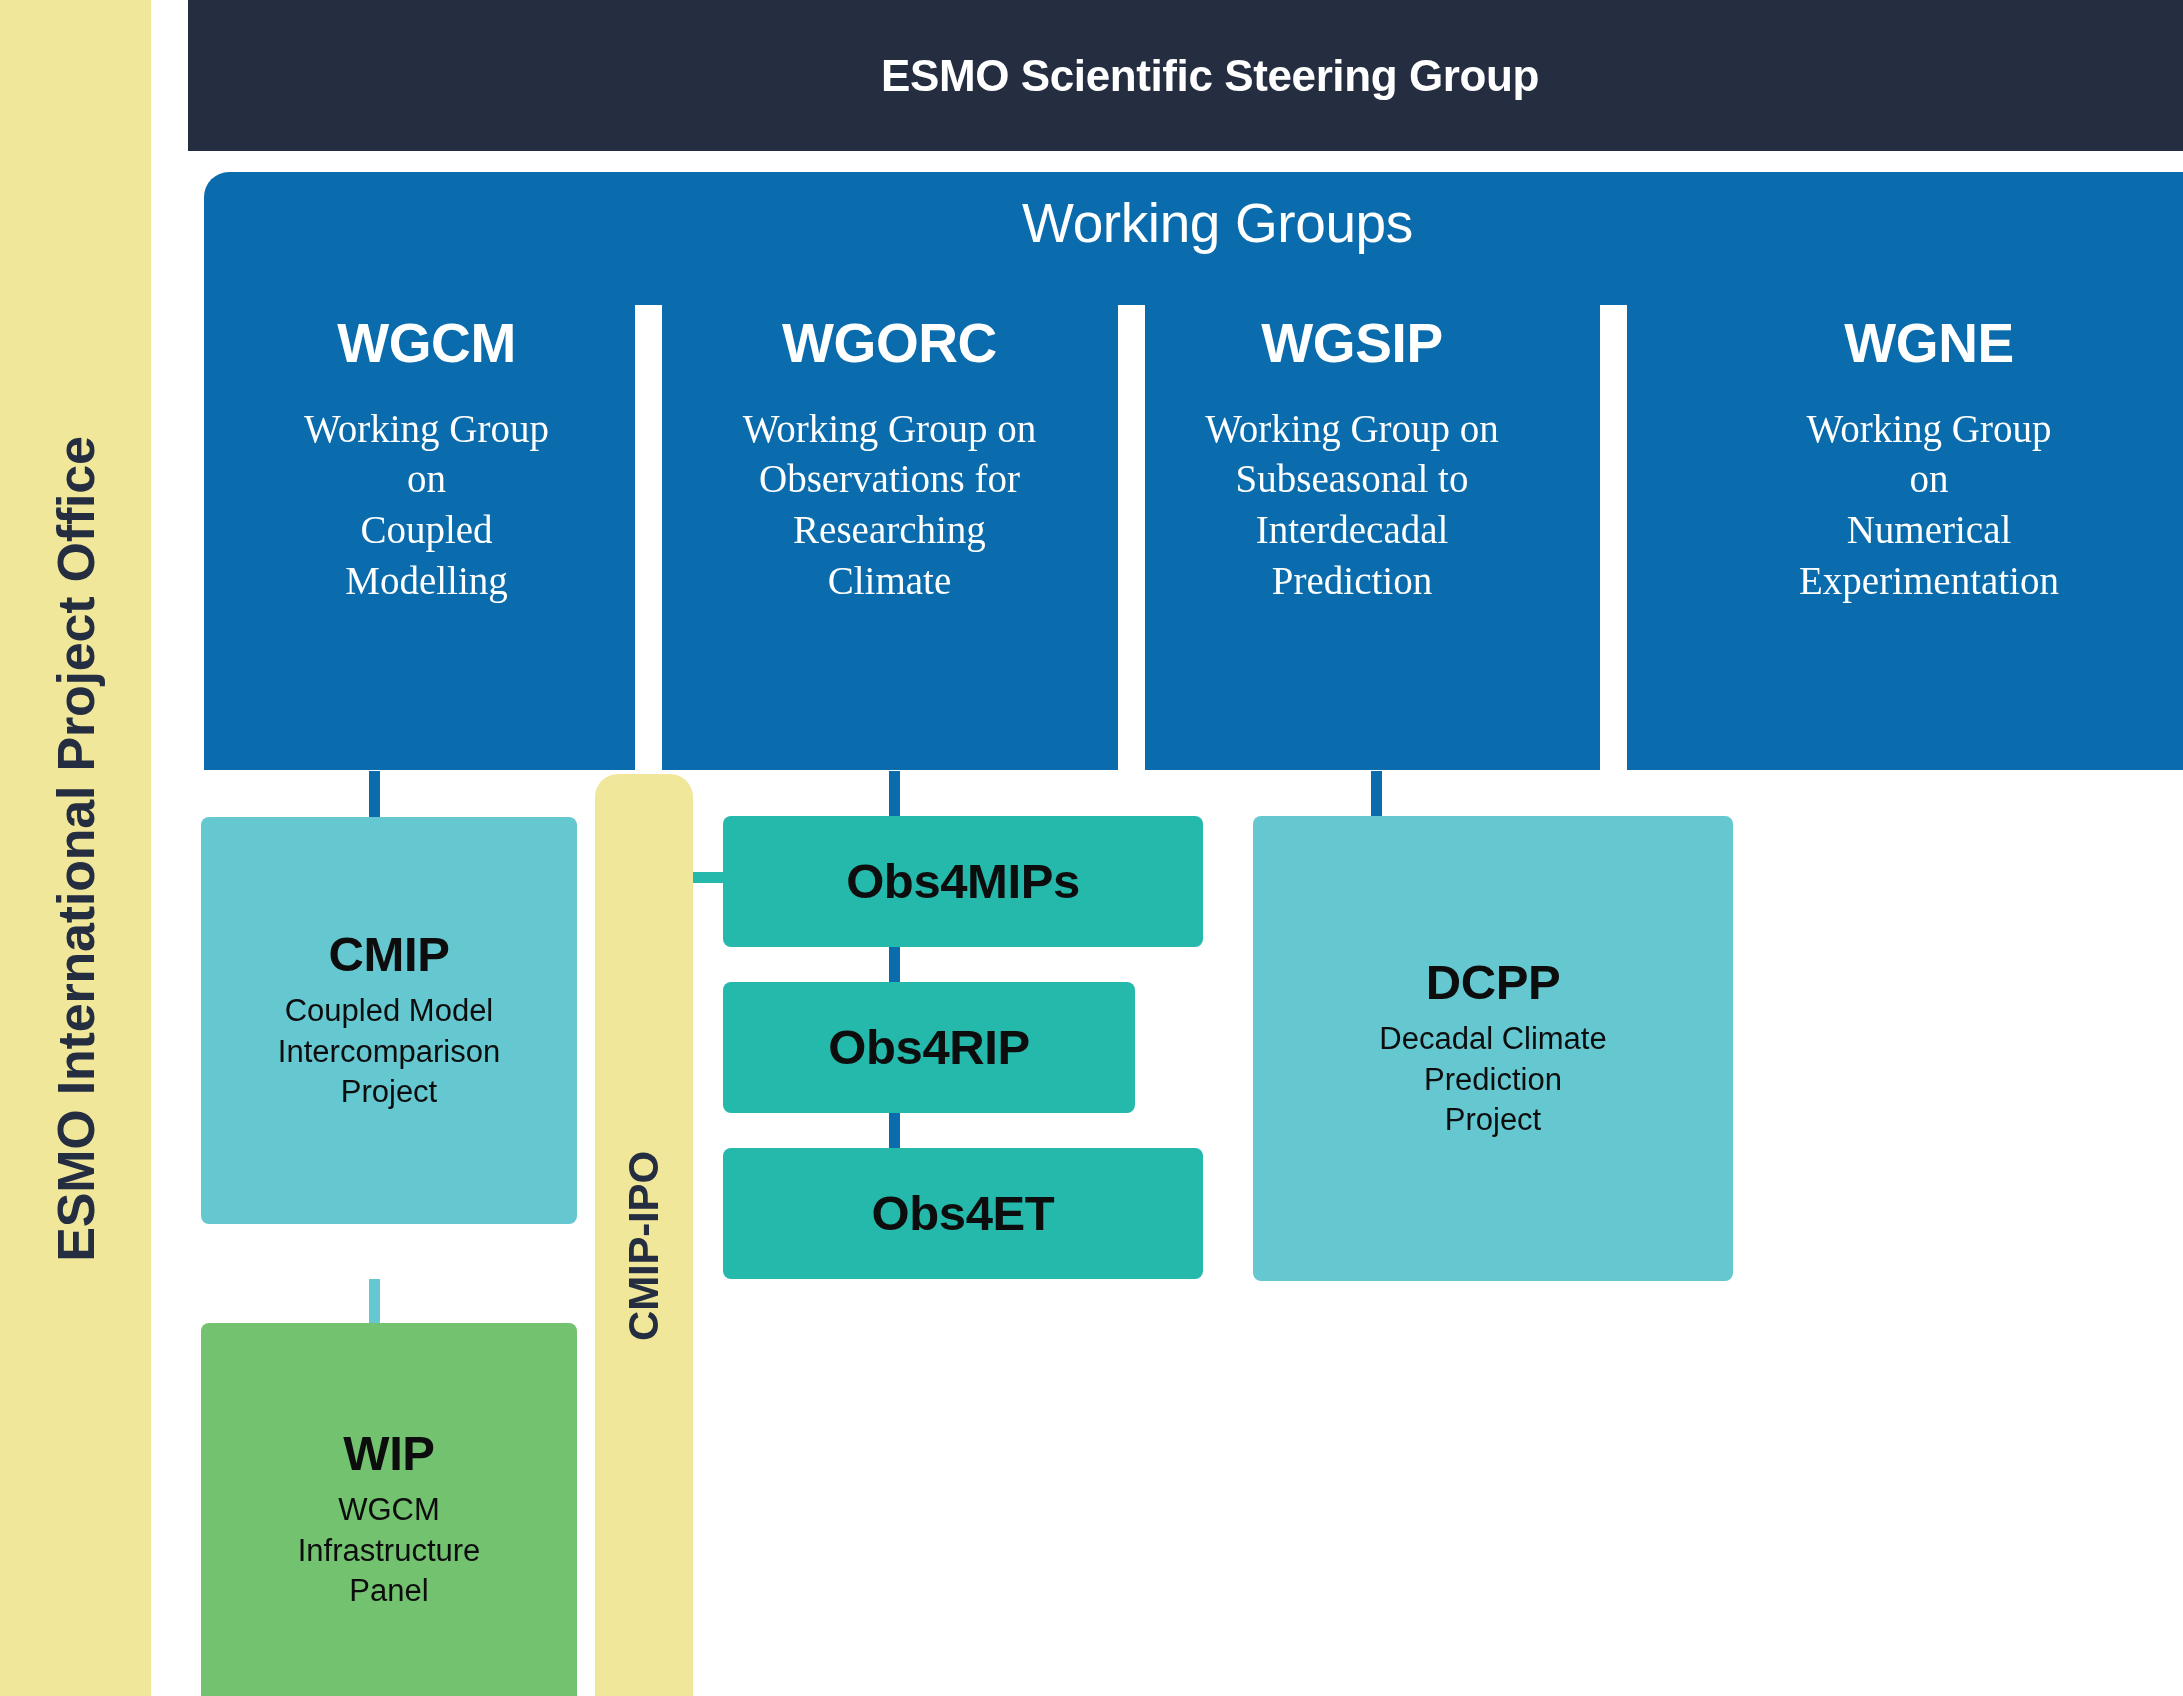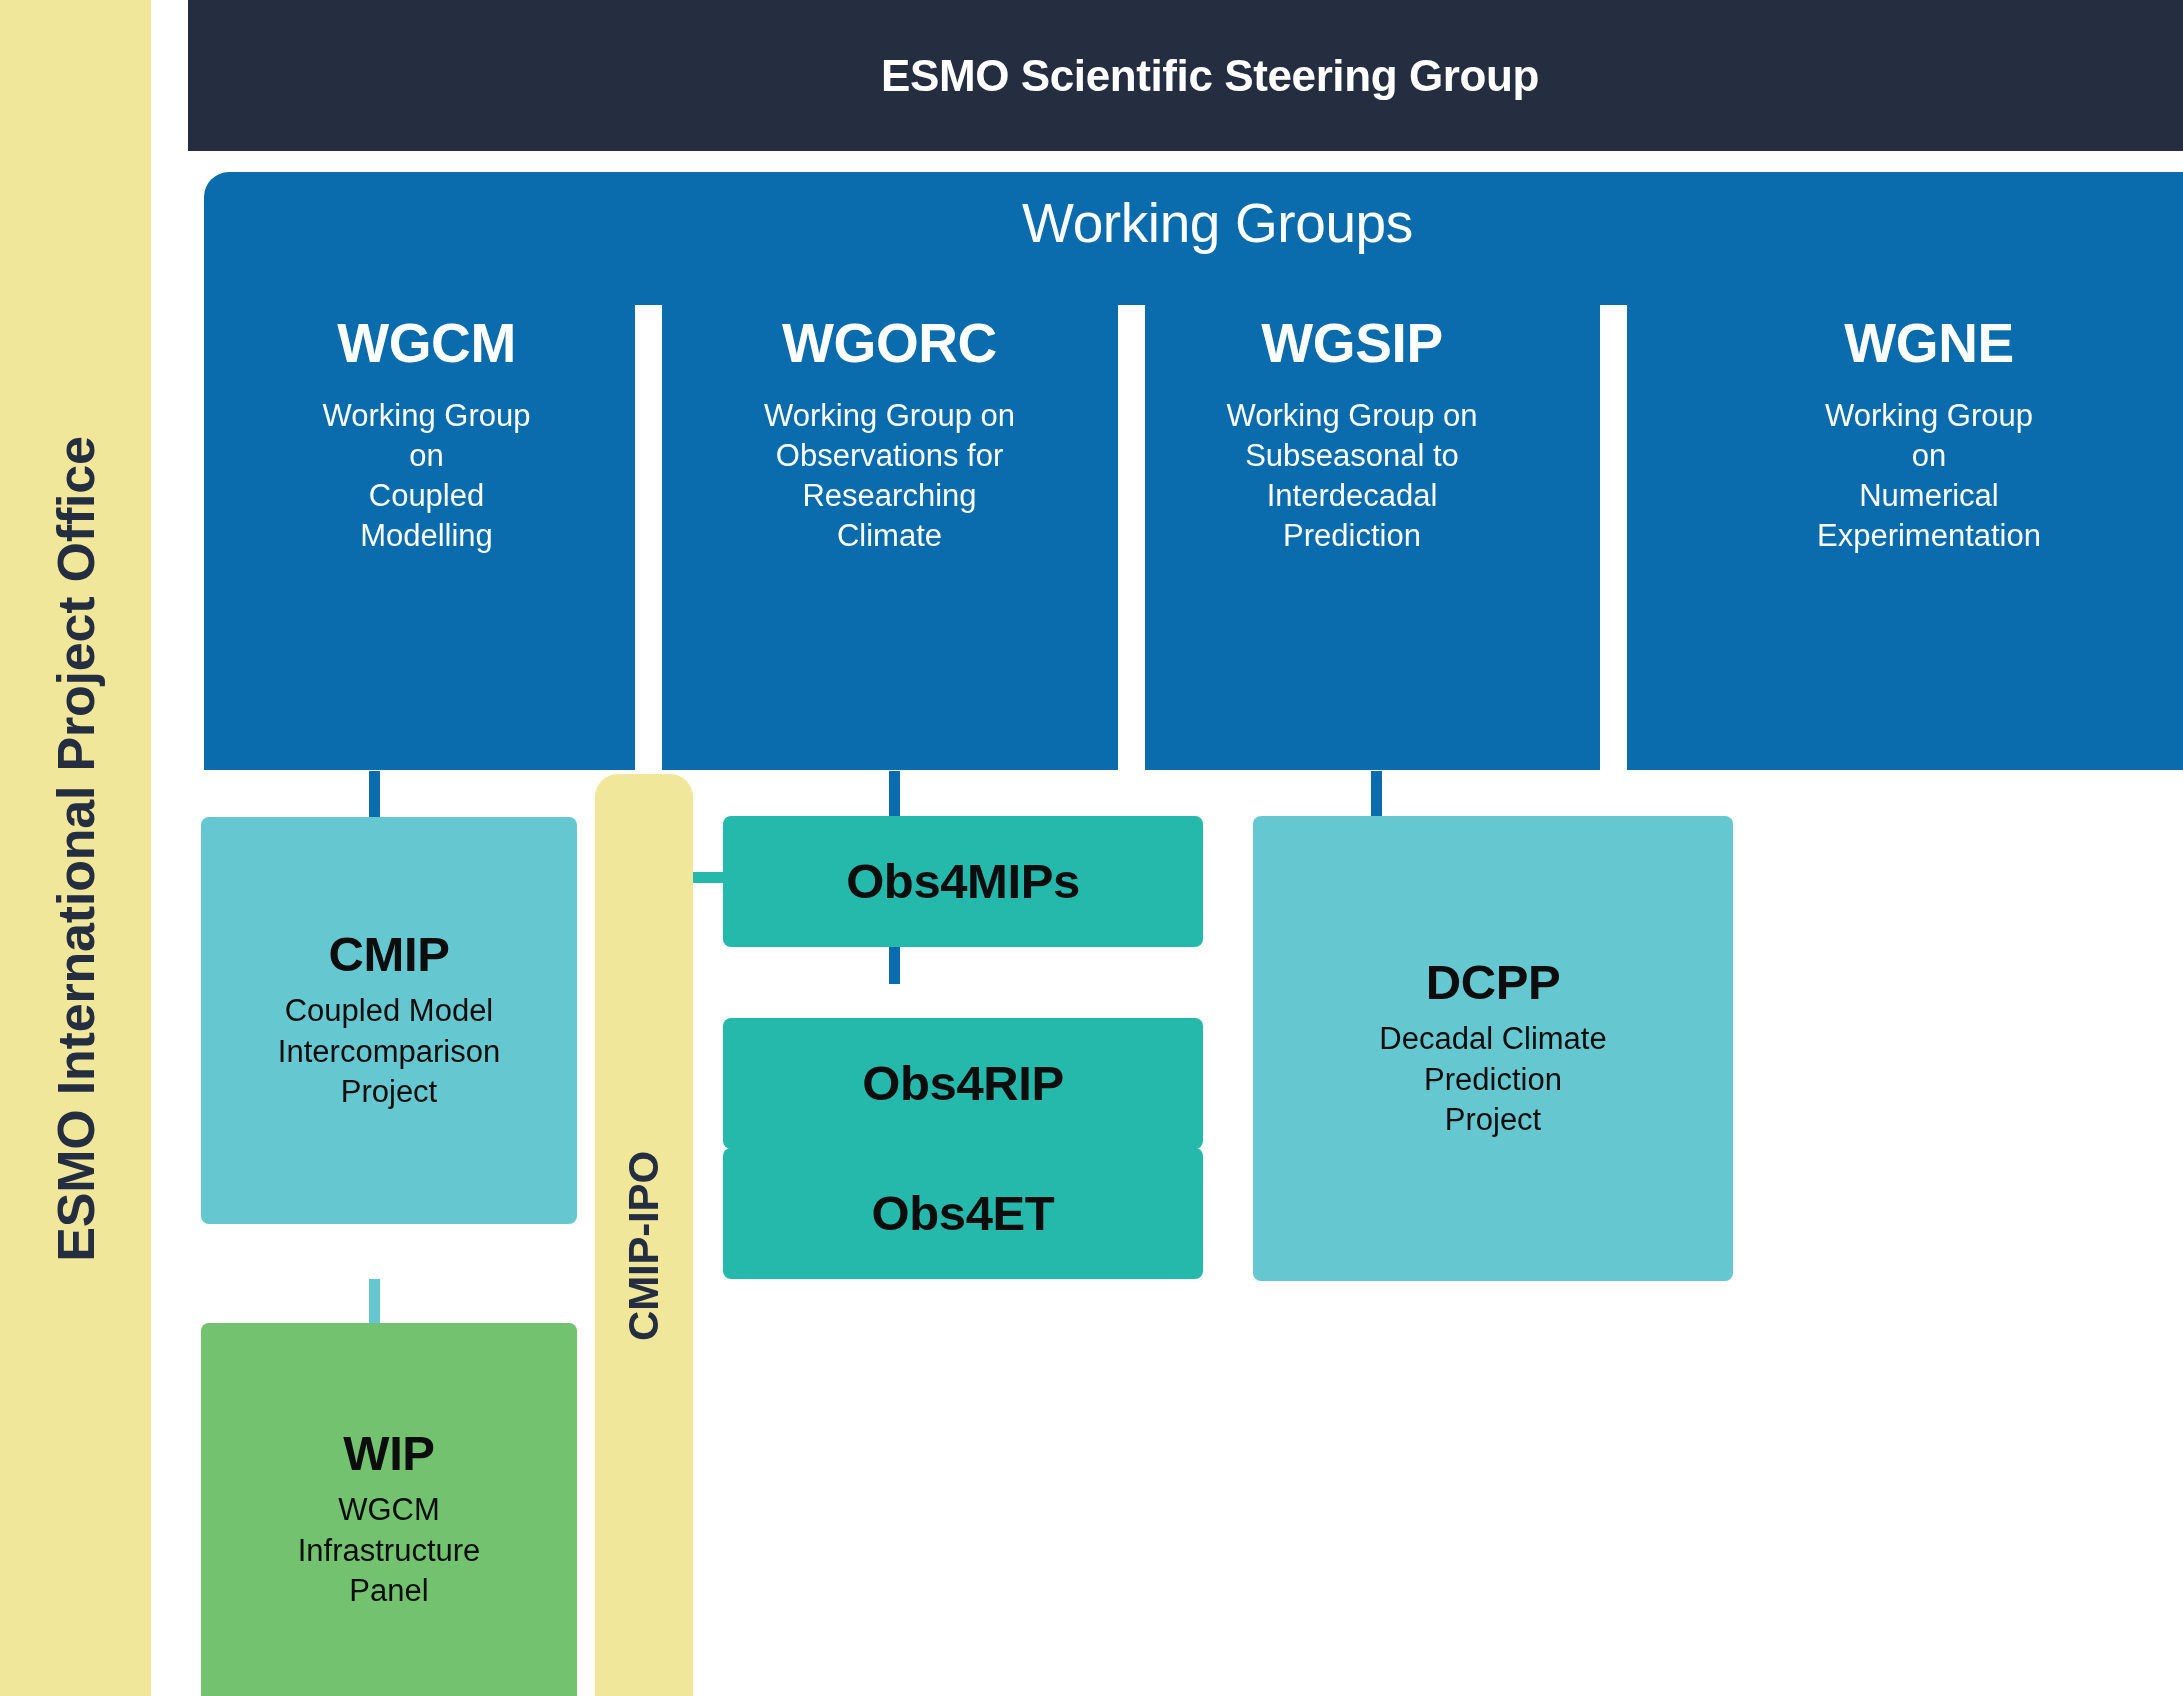--- a/index.html
+++ b/index.html
@@ -53,22 +53,23 @@
   .wg-col{
     position:absolute;top:306px;height:467px;
     display:flex;flex-direction:column;align-items:center;
     color:#ffffff;text-align:center;
   }
   .wg-code{
     font-size:55px;font-weight:bold;line-height:1.0;
     margin-top:9.6px;letter-spacing:-0.4px;
   }
   .wg-desc{
-    font-size:31px;font-weight:300;line-height:1.30;margin-top:25px;
+    font-size:39px;font-weight:300;line-height:1.30;margin-top:33px;
     white-space:pre-line;
+    font-family:Liberation Serif, serif;
   }
 
   
   .node{
     position:absolute;border-radius:8px;
     display:flex;flex-direction:column;align-items:center;justify-content:center;
     text-align:center;color:#0d0d0d;box-sizing:border-box;
     padding:4.4px 11.4px;
   }
   .node .code{font-size:49px;font-weight:bold;line-height:1.05;letter-spacing:-0.4px;}
@@ -178,21 +179,21 @@
   </div>
 
   <div class="cmip-ipo">
     <div class="vtext">CMIP-IPO</div>
   </div>
 
   <div class="node teal-dark compact" style="left:723px;top:816px;width:480px;height:131px;">
     <div class="code">Obs4MIPs</div>
   </div>
 
-  <div class="node teal-dark compact" style="left:723px;top:982px;width:480px;height:131px;margin-top:36px;">
+  <div class="node teal-dark compact" style="left:723px;top:982px;width:412px;height:131px;">
     <div class="code">Obs4RIP</div>
   </div>
 
   <div class="node teal-dark compact" style="left:723px;top:1148px;width:480px;height:131px;">
     <div class="code">Obs4ET</div>
   </div>
 
   <div class="node teal-light" style="left:1253px;top:816px;width:480px;height:465px;">
     <div class="code">DCPP</div>
     <div class="desc">Decadal Climate

